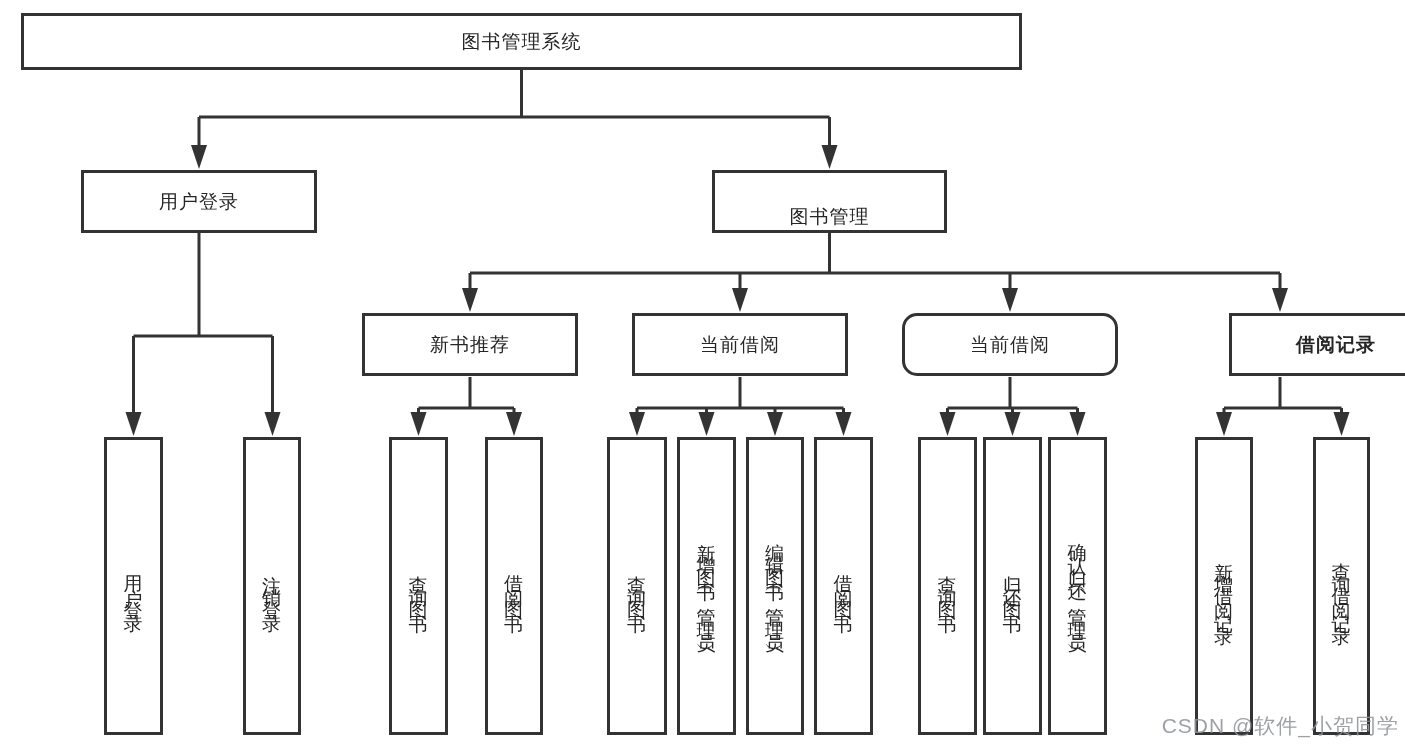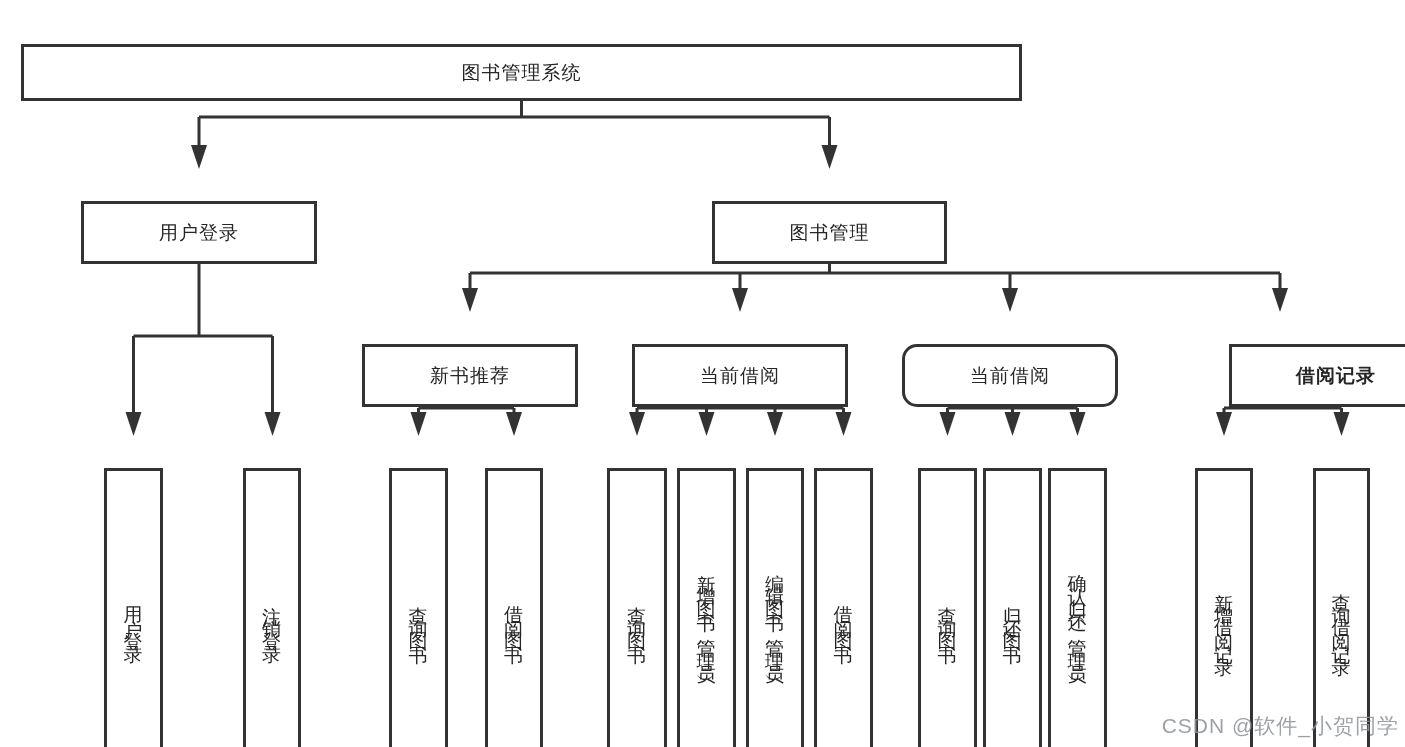--- a/index.html
+++ b/index.html
@@ -3,21 +3,21 @@
 <meta charset="utf-8">
 <style>
   html,body{margin:0;padding:0;}
   body{
     width:1405px;height:747px;position:relative;background:#ffffff;
     font-family:"Liberation Sans","DejaVu Sans",sans-serif;overflow:hidden;
   }
   #connectors{position:absolute;left:0;top:0;z-index:0;}
   .box{
     position:absolute;box-sizing:border-box;border:3px solid #333333;background:#ffffff;
-    display:flex;align-items:center;justify-content:center;color:#262626;z-index:1;margin-top:31px;
+    display:flex;align-items:center;justify-content:center;color:#262626;z-index:1;
   }
   .hlabel{font-size:19px;letter-spacing:1px;white-space:nowrap;}
   .vlabel{
     writing-mode:vertical-rl;text-orientation:mixed;
     font-size:19px;line-height:1;letter-spacing:13px;white-space:nowrap;
   }
   .watermark{
     position:absolute;right:6px;top:712px;z-index:2;
     font-size:21px;letter-spacing:1px;color:rgba(143,148,154,0.88);white-space:nowrap;
   }
@@ -58,21 +58,21 @@
   </g>
 </svg>
 
 <div class="box" style="left:21px;top:13px;width:1001px;height:57px;">
   <span class="hlabel">图书管理系统</span>
 </div>
 
 <div class="box" style="left:81px;top:170px;width:236px;height:63px;">
   <span class="hlabel">用户登录</span>
 </div>
-<div class="box" style="left:712px;top:170px;width:235px;height:63px;">
+<div class="box" style="left:712px;top:170px;width:235px;height:63px;align-items:flex-end;">
   <span class="hlabel">图书管理</span>
 </div>
 
 <div class="box" style="left:362px;top:313px;width:216px;height:63px;">
   <span class="hlabel">新书推荐</span>
 </div>
 <div class="box" style="left:632px;top:313px;width:216px;height:63px;">
   <span class="hlabel">当前借阅</span>
 </div>
 <div class="box" style="left:902px;top:313px;width:216px;height:63px;border-radius:15px;">

